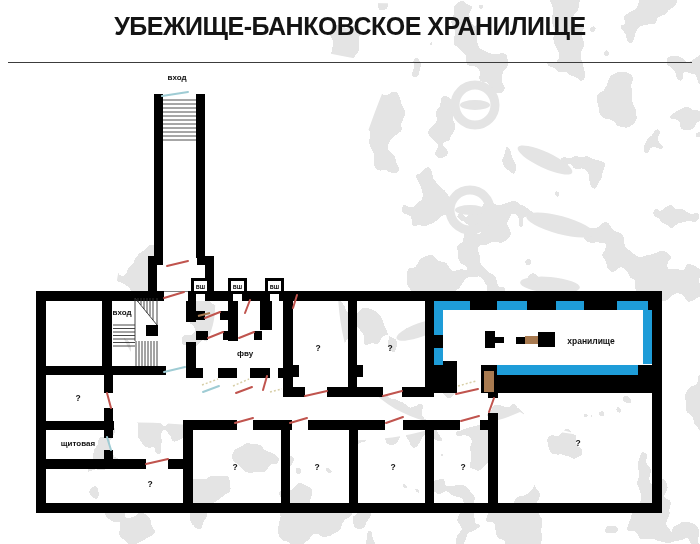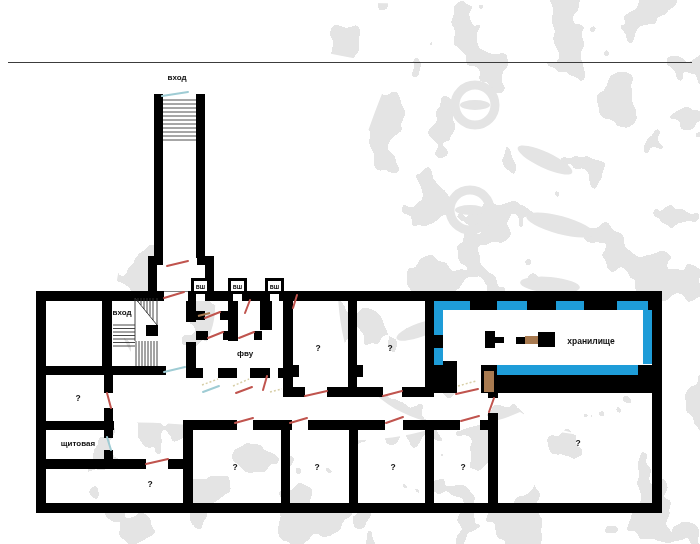--- a/index.html
+++ b/index.html
@@ -266,13 +266,14 @@
       <text class="lbl85" x="390" y="351" text-anchor="middle">?</text>
       <text class="lbl85" x="150" y="487" text-anchor="middle">?</text>
       <text class="lbl85" x="235" y="470" text-anchor="middle">?</text>
       <text class="lbl85" x="317" y="470" text-anchor="middle">?</text>
       <text class="lbl85" x="393" y="470" text-anchor="middle">?</text>
       <text class="lbl85" x="463" y="470" text-anchor="middle">?</text>
       <text class="lbl85" x="578" y="446" text-anchor="middle">?</text>
     </g>
   </svg>
 
+  <h1 class="title">УБЕЖИЩЕ-БАНКОВСКОЕ ХРАНИЛИЩЕ</h1>
 </div>
 
 </body></html>

